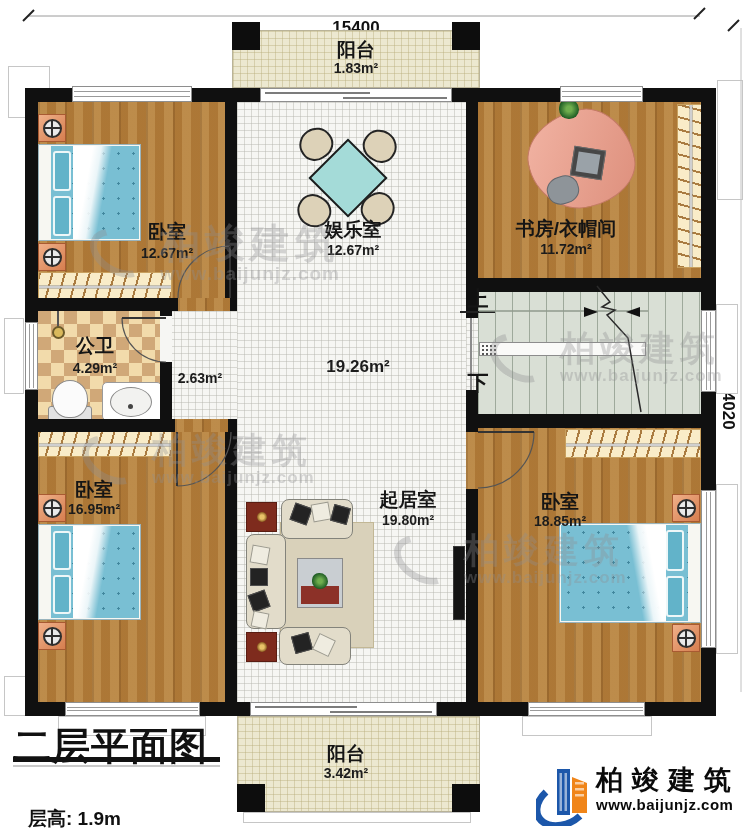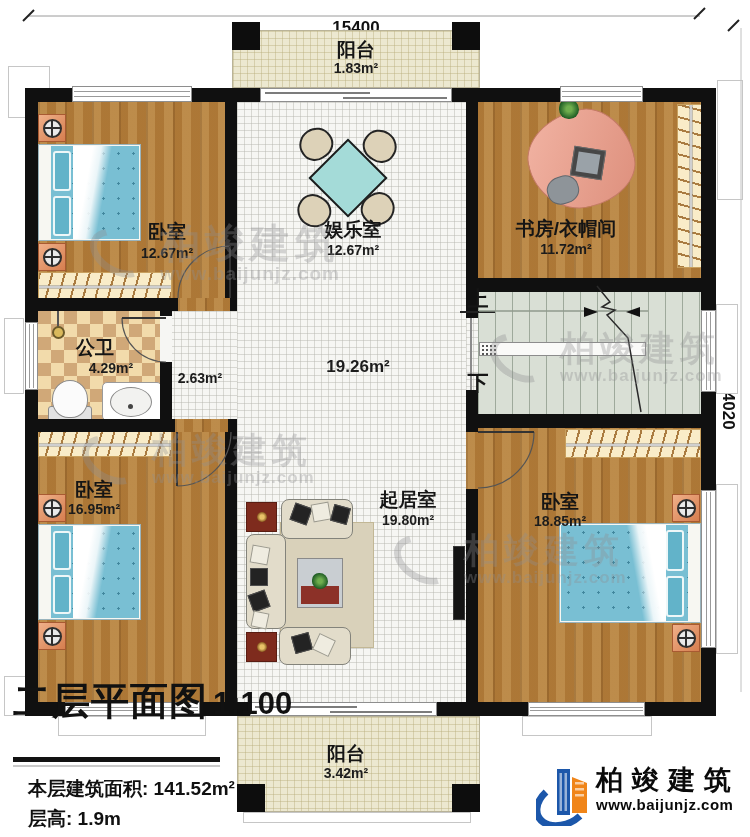--- a/index.html
+++ b/index.html
@@ -67,21 +67,21 @@
   .desk{position:absolute;width:104px;height:96px;background:linear-gradient(120deg,#f2b4a4,#dd8f7c);
     border:1px solid #c47a66;border-radius:58% 42% 52% 48%/45% 60% 40% 55%;transform:rotate(-12deg);}
   .monitor{position:absolute;width:30px;height:28px;background:#474747;border:1px solid #6e6e6e;transform:rotate(9deg);}
   .monitor::before{content:"";position:absolute;inset:4px;background:#9aa2a8;}
   .ochair{position:absolute;width:30px;height:26px;background:#8e9499;border:1px solid #62686d;border-radius:45%;transform:rotate(-18deg);}
   .plant{position:absolute;width:20px;height:20px;background:radial-gradient(#6fae4e 20%,#1e5c24 70%);border-radius:45% 55% 50% 50%;}
   .lamp{position:absolute;width:13px;height:13px;border:2px solid #6b5a2a;background:#d9b95c;border-radius:50%;box-sizing:border-box;}
   .railband{position:absolute;background:#fafaf8;border:1px solid #8c8c8c;box-sizing:border-box;}
   .tv{position:absolute;background:#141414;border:1px solid #3a3a3a;box-sizing:border-box;}
   .title-line{position:absolute;background:#111;}
-  #title-row{position:absolute;left:13px;top:676px;display:flex;align-items:baseline;gap:5px;color:#111;}
+  #title-row{position:absolute;left:13px;top:721px;display:flex;align-items:baseline;gap:15px;color:#111;}
   #title-row .t-main{font-size:38px;font-weight:bold;letter-spacing:1px;}
   #title-row .t-scale{font-size:31px;font-weight:bold;}
   .tb-row{position:absolute;font-size:19px;font-weight:bold;color:#111;white-space:nowrap;}
   #brand{position:absolute;left:536px;top:764px;display:flex;align-items:flex-start;gap:6px;}
   #brand .b-text{display:flex;flex-direction:column;}
   #brand .b-name{font-size:27px;font-weight:bold;color:#0a0a0a;letter-spacing:9px;line-height:1.2;white-space:nowrap;}
   #brand .b-url{font-size:15px;font-weight:bold;color:#0a0a0a;letter-spacing:.5px;line-height:1.2;white-space:nowrap;}
 </style>
 </head>
 <body>
@@ -258,22 +258,22 @@
 
   <div class="room-name" style="left:167px;top:222px;">卧室</div>
   <div class="room-area" style="left:167px;top:246px;">12.67m²</div>
 
   <div class="room-name" style="left:353px;top:220px;">娱乐室</div>
   <div class="room-area" style="left:353px;top:243px;">12.67m²</div>
 
   <div class="room-name" style="left:566px;top:219px;">书房/衣帽间</div>
   <div class="room-area" style="left:566px;top:242px;">11.72m²</div>
 
-  <div class="room-name" style="left:95px;top:338px;">公卫</div>
-  <div class="room-area" style="left:95px;top:361px;margin-left:16px;">4.29m²</div>
+  <div class="room-name" style="left:95px;top:338px;font-family:Liberation Mono, monospace;">公卫</div>
+  <div class="room-area" style="left:95px;top:361px;">4.29m²</div>
 
   <div class="room-area" style="left:200px;top:371px;">2.63m²</div>
   <div class="room-area" style="left:358px;top:358px;font-size:17px;">19.26m²</div>
 
   <div class="room-name" style="left:408px;top:490px;">起居室</div>
   <div class="room-area" style="left:408px;top:513px;">19.80m²</div>
 
   <div class="room-name" style="left:94px;top:480px;">卧室</div>
   <div class="room-area" style="left:94px;top:502px;">16.95m²</div>
 
@@ -307,28 +307,23 @@
   <div class="wm wm-md" style="left:392px;top:532px;">
     <div class="wm-swoosh"></div>
     <div class="wm-text">
         <span class="wm-name">柏竣建筑</span>
     <span class="wm-url">www.baijunjz.com</span>
       </div>
   </div>
 
   <div id="title-row">
     <span class="t-main">二层平面图</span>
-    <span class="t-scale">1:100</span>
   </div>
   <div class="title-line" style="left:13px;top:757px;width:207px;height:5px;"></div>
   <div class="title-line" style="left:13px;top:765px;width:207px;height:2px;background:#c9c9c9;"></div>
-  <div class="tb-row" style="left:28px;top:776px;">
-    <span>本层建筑面积:</span>
-    <span>141.52m²</span>
-  </div>
   <div class="tb-row" style="left:28px;top:806px;">
     <span>层高:</span>
     <span>1.9m</span>
   </div>
 
   <div id="brand">
     <svg width="54" height="62" viewBox="0 0 54 62">
       <path d="M10 28 A 21 15 -28 1 0 44 52" stroke="#1c57aa" stroke-width="7" fill="none"></path>
       <rect x="21" y="5" width="13" height="46" fill="#1c57aa"></rect>
       <rect x="23.5" y="9" width="2.5" height="38" fill="#ffffff" opacity=".55"></rect>

